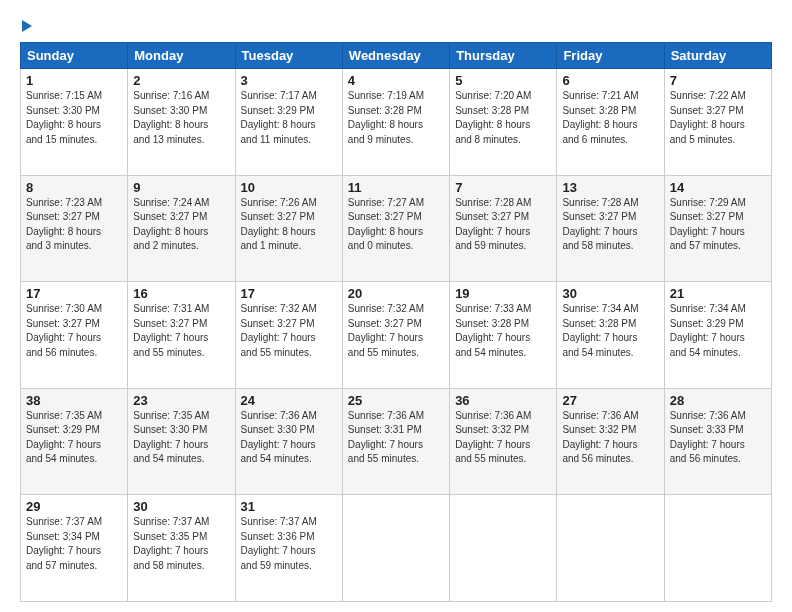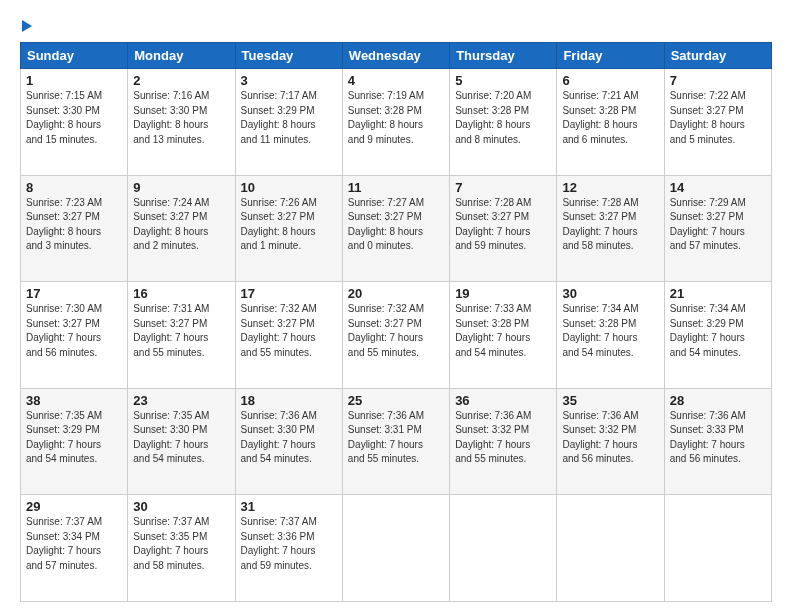--- a/index.html
+++ b/index.html
@@ -147,39 +147,39 @@
           <td><span class="day-num">5</span><span class="day-info">Sunrise: 7:20 AM<br>Sunset: 3:28 PM<br>Daylight: 8 hours<br>and 8 minutes.</span></td>
           <td><span class="day-num">6</span><span class="day-info">Sunrise: 7:21 AM<br>Sunset: 3:28 PM<br>Daylight: 8 hours<br>and 6 minutes.</span></td>
           <td><span class="day-num">7</span><span class="day-info">Sunrise: 7:22 AM<br>Sunset: 3:27 PM<br>Daylight: 8 hours<br>and 5 minutes.</span></td>
         </tr>
         <tr>
           <td><span class="day-num">8</span><span class="day-info">Sunrise: 7:23 AM<br>Sunset: 3:27 PM<br>Daylight: 8 hours<br>and 3 minutes.</span></td>
           <td><span class="day-num">9</span><span class="day-info">Sunrise: 7:24 AM<br>Sunset: 3:27 PM<br>Daylight: 8 hours<br>and 2 minutes.</span></td>
           <td><span class="day-num">10</span><span class="day-info">Sunrise: 7:26 AM<br>Sunset: 3:27 PM<br>Daylight: 8 hours<br>and 1 minute.</span></td>
           <td><span class="day-num">11</span><span class="day-info">Sunrise: 7:27 AM<br>Sunset: 3:27 PM<br>Daylight: 8 hours<br>and 0 minutes.</span></td>
           <td><span class="day-num">7</span><span class="day-info">Sunrise: 7:28 AM<br>Sunset: 3:27 PM<br>Daylight: 7 hours<br>and 59 minutes.</span></td>
-          <td><span class="day-num">12</span><span class="day-info">Sunrise: 7:28 AM<br>Sunset: 3:27 PM<br>Daylight: 7 hours<br>and 58 minutes.</span></td>
+          <td><span class="day-num">13</span><span class="day-info">Sunrise: 7:28 AM<br>Sunset: 3:27 PM<br>Daylight: 7 hours<br>and 58 minutes.</span></td>
           <td><span class="day-num">14</span><span class="day-info">Sunrise: 7:29 AM<br>Sunset: 3:27 PM<br>Daylight: 7 hours<br>and 57 minutes.</span></td>
         </tr>
         <tr>
           <td><span class="day-num">17</span><span class="day-info">Sunrise: 7:30 AM<br>Sunset: 3:27 PM<br>Daylight: 7 hours<br>and 56 minutes.</span></td>
           <td><span class="day-num">16</span><span class="day-info">Sunrise: 7:31 AM<br>Sunset: 3:27 PM<br>Daylight: 7 hours<br>and 55 minutes.</span></td>
           <td><span class="day-num">17</span><span class="day-info">Sunrise: 7:32 AM<br>Sunset: 3:27 PM<br>Daylight: 7 hours<br>and 55 minutes.</span></td>
           <td><span class="day-num">20</span><span class="day-info">Sunrise: 7:32 AM<br>Sunset: 3:27 PM<br>Daylight: 7 hours<br>and 55 minutes.</span></td>
           <td><span class="day-num">19</span><span class="day-info">Sunrise: 7:33 AM<br>Sunset: 3:28 PM<br>Daylight: 7 hours<br>and 54 minutes.</span></td>
           <td><span class="day-num">30</span><span class="day-info">Sunrise: 7:34 AM<br>Sunset: 3:28 PM<br>Daylight: 7 hours<br>and 54 minutes.</span></td>
           <td><span class="day-num">21</span><span class="day-info">Sunrise: 7:34 AM<br>Sunset: 3:29 PM<br>Daylight: 7 hours<br>and 54 minutes.</span></td>
         </tr>
         <tr>
           <td><span class="day-num">38</span><span class="day-info">Sunrise: 7:35 AM<br>Sunset: 3:29 PM<br>Daylight: 7 hours<br>and 54 minutes.</span></td>
           <td><span class="day-num">23</span><span class="day-info">Sunrise: 7:35 AM<br>Sunset: 3:30 PM<br>Daylight: 7 hours<br>and 54 minutes.</span></td>
-          <td><span class="day-num">18</span><span class="day-info">Sunrise: 7:36 AM<br>Sunset: 3:30 PM<br>Daylight: 7 hours<br>and 54 minutes.</span></td>
+          <td><span class="day-num">24</span><span class="day-info">Sunrise: 7:36 AM<br>Sunset: 3:30 PM<br>Daylight: 7 hours<br>and 54 minutes.</span></td>
           <td><span class="day-num">25</span><span class="day-info">Sunrise: 7:36 AM<br>Sunset: 3:31 PM<br>Daylight: 7 hours<br>and 55 minutes.</span></td>
           <td><span class="day-num">36</span><span class="day-info">Sunrise: 7:36 AM<br>Sunset: 3:32 PM<br>Daylight: 7 hours<br>and 55 minutes.</span></td>
-          <td><span class="day-num">35</span><span class="day-info">Sunrise: 7:36 AM<br>Sunset: 3:32 PM<br>Daylight: 7 hours<br>and 56 minutes.</span></td>
+          <td><span class="day-num">27</span><span class="day-info">Sunrise: 7:36 AM<br>Sunset: 3:32 PM<br>Daylight: 7 hours<br>and 56 minutes.</span></td>
           <td><span class="day-num">28</span><span class="day-info">Sunrise: 7:36 AM<br>Sunset: 3:33 PM<br>Daylight: 7 hours<br>and 56 minutes.</span></td>
         </tr>
         <tr>
           <td><span class="day-num">29</span><span class="day-info">Sunrise: 7:37 AM<br>Sunset: 3:34 PM<br>Daylight: 7 hours<br>and 57 minutes.</span></td>
           <td><span class="day-num">30</span><span class="day-info">Sunrise: 7:37 AM<br>Sunset: 3:35 PM<br>Daylight: 7 hours<br>and 58 minutes.</span></td>
           <td><span class="day-num">31</span><span class="day-info">Sunrise: 7:37 AM<br>Sunset: 3:36 PM<br>Daylight: 7 hours<br>and 59 minutes.</span></td>
           <td class="empty-cell"></td>
           <td class="empty-cell"></td>
           <td class="empty-cell"></td>
           <td class="empty-cell"></td>

